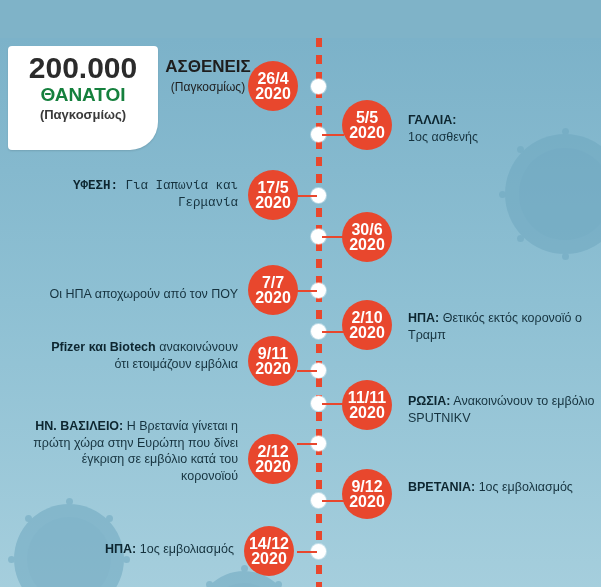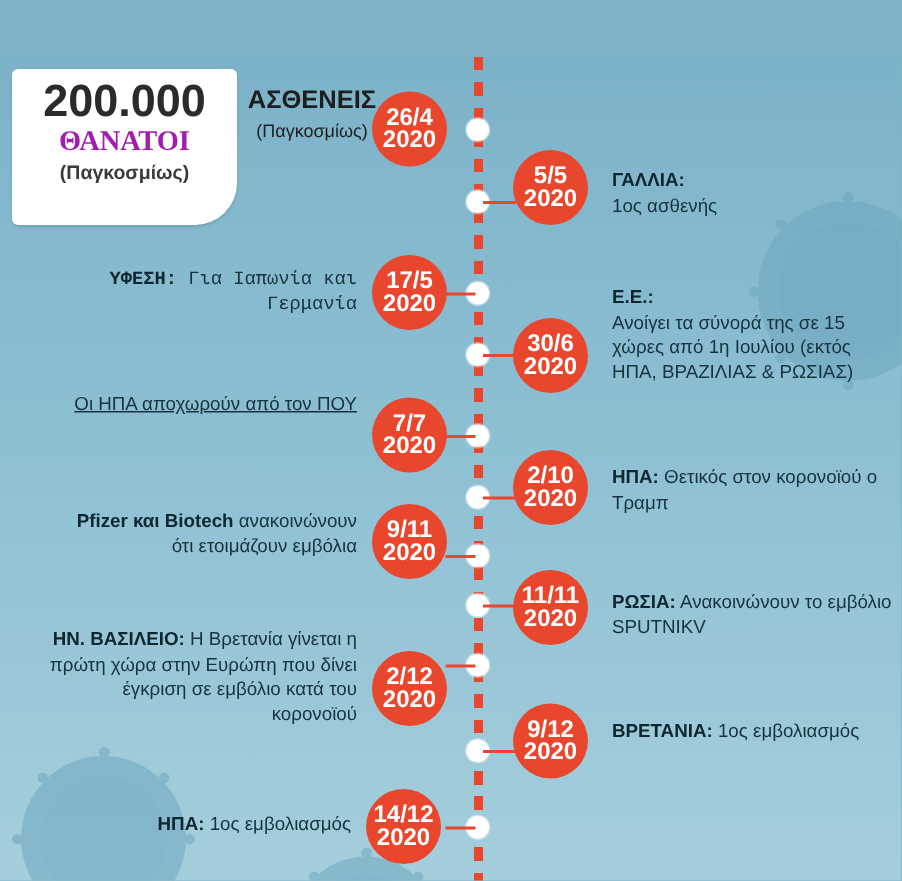--- a/index.html
+++ b/index.html
@@ -96,23 +96,22 @@
   #deaths-box .big {
     font-size: 30px;
     font-weight: bold;
     color: #2b2b2b;
     letter-spacing: 0px;
     line-height: 32px;
   }
   #deaths-box .mid {
     font-size: 19px;
     font-weight: bold;
-    color: #a21caf;
+    color: #15803d;
     line-height: 22px;
-    font-family: Liberation Serif, serif;
   }
   #deaths-box .small {
     font-size: 13px;
     font-weight: bold;
     color: #3a3a3a;
     line-height: 18px;
   }
   #cases-box {
     position: absolute;
     left: 140px;
@@ -267,44 +266,40 @@
     <b>ΥΦΕΣΗ:</b>
     <span>Για Ιαπωνία και Γερμανία</span>
   </div>
 
   <div class="node" style="top:191px;"></div>
   <div class="connector" style="left:322px;top:198px;width:22px;"></div>
   <div class="bullet" style="left:342px;top:174px;text-align:right;">
     <span>30/6</span>
     <span>2020</span>
   </div>
-  <div class="label right" style="left:408px;top:152px;width:190px;">
-    <b>Ε.Ε.:</b><br>
-    <span>Ανοίγει τα σύνορά της σε 15 χώρες από 1η Ιουλίου (εκτός ΗΠΑ, ΒΡΑΖΙΛΙΑΣ &amp; ΡΩΣΙΑΣ)</span>
-  </div>
 
   <div class="node" style="top:245px;"></div>
   <div class="connector" style="left:297px;top:252px;width:20px;"></div>
   <div class="bullet" style="left:248px;top:227px;">
     <span>7/7</span>
     <span>2020</span>
   </div>
-  <div class="label left" style="left:40px;top:223px;width:198px;text-decoration:underline;">
+  <div class="label left" style="left:40px;top:248px;width:198px;">
     <span>Οι ΗΠΑ αποχωρούν από τον ΠΟΥ</span>
   </div>
 
   <div class="node" style="top:286px;"></div>
   <div class="connector" style="left:322px;top:293px;width:22px;"></div>
   <div class="bullet" style="left:342px;top:262px;">
     <span>2/10</span>
     <span>2020</span>
   </div>
   <div class="label right" style="left:408px;top:272px;width:186px;">
     <b>ΗΠΑ:</b>
-    <span>Θετικός στον κορονοϊού ο Τραμπ</span>
+    <span>Θετικός εκτός κορονοϊό ο Τραμπ</span>
   </div>
 
   <div class="node" style="top:325px;"></div>
   <div class="connector" style="left:297px;top:332px;width:20px;"></div>
   <div class="bullet" style="left:248px;top:298px;">
     <span>9/11</span>
     <span>2020</span>
   </div>
   <div class="label left" style="left:40px;top:301px;width:198px;">
     <b>Pfizer και Biotech</b>

